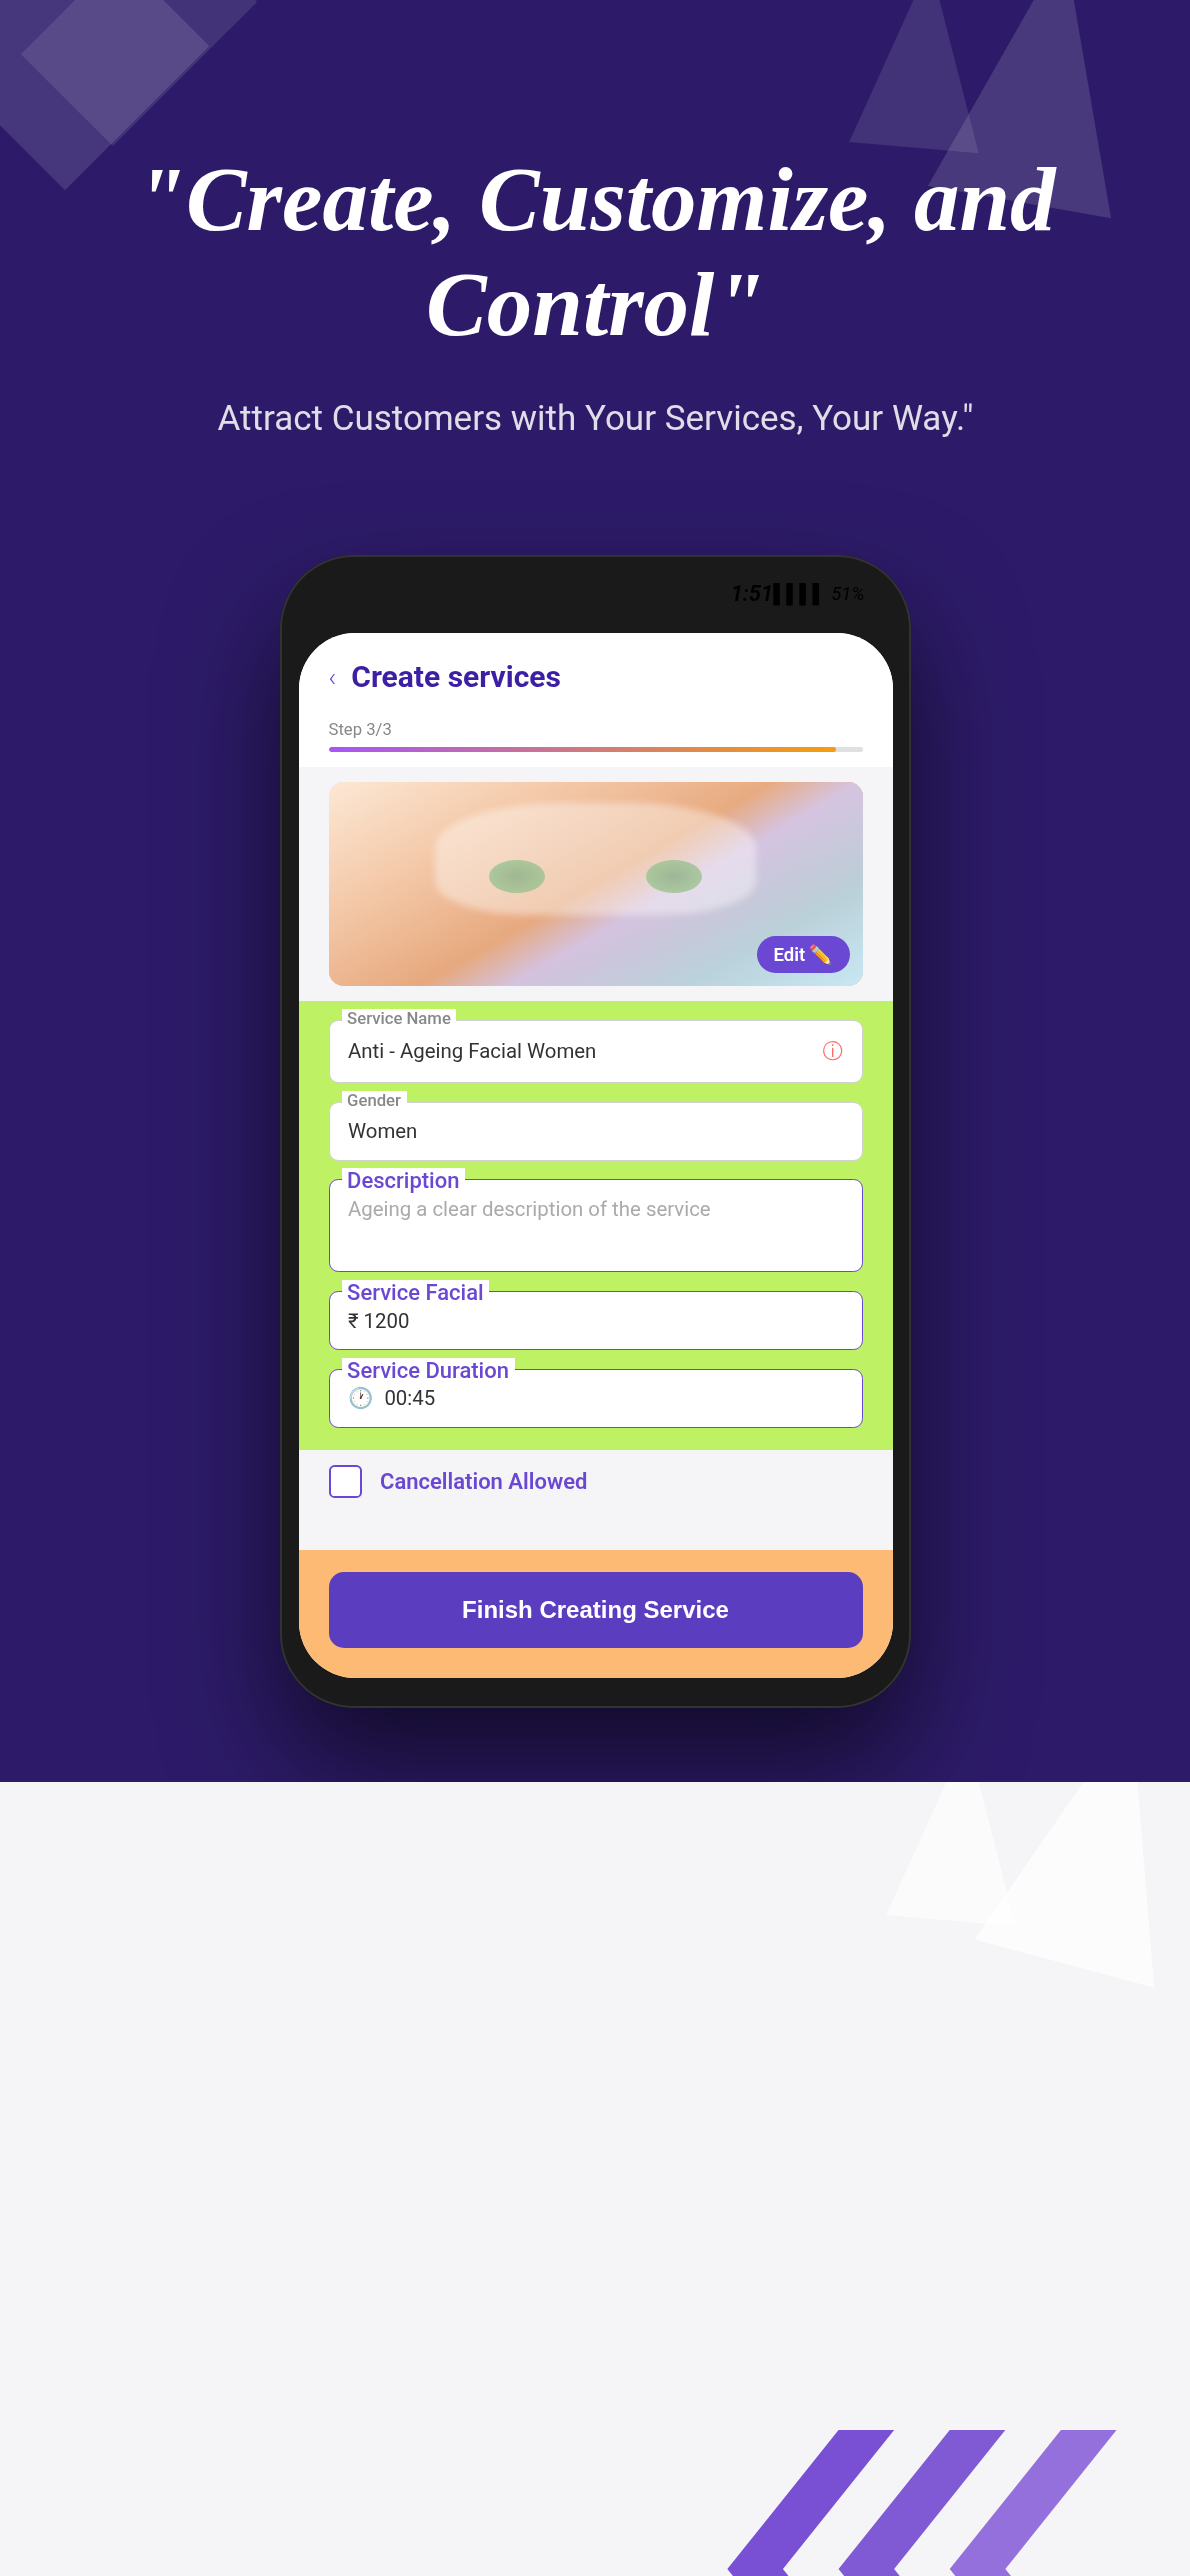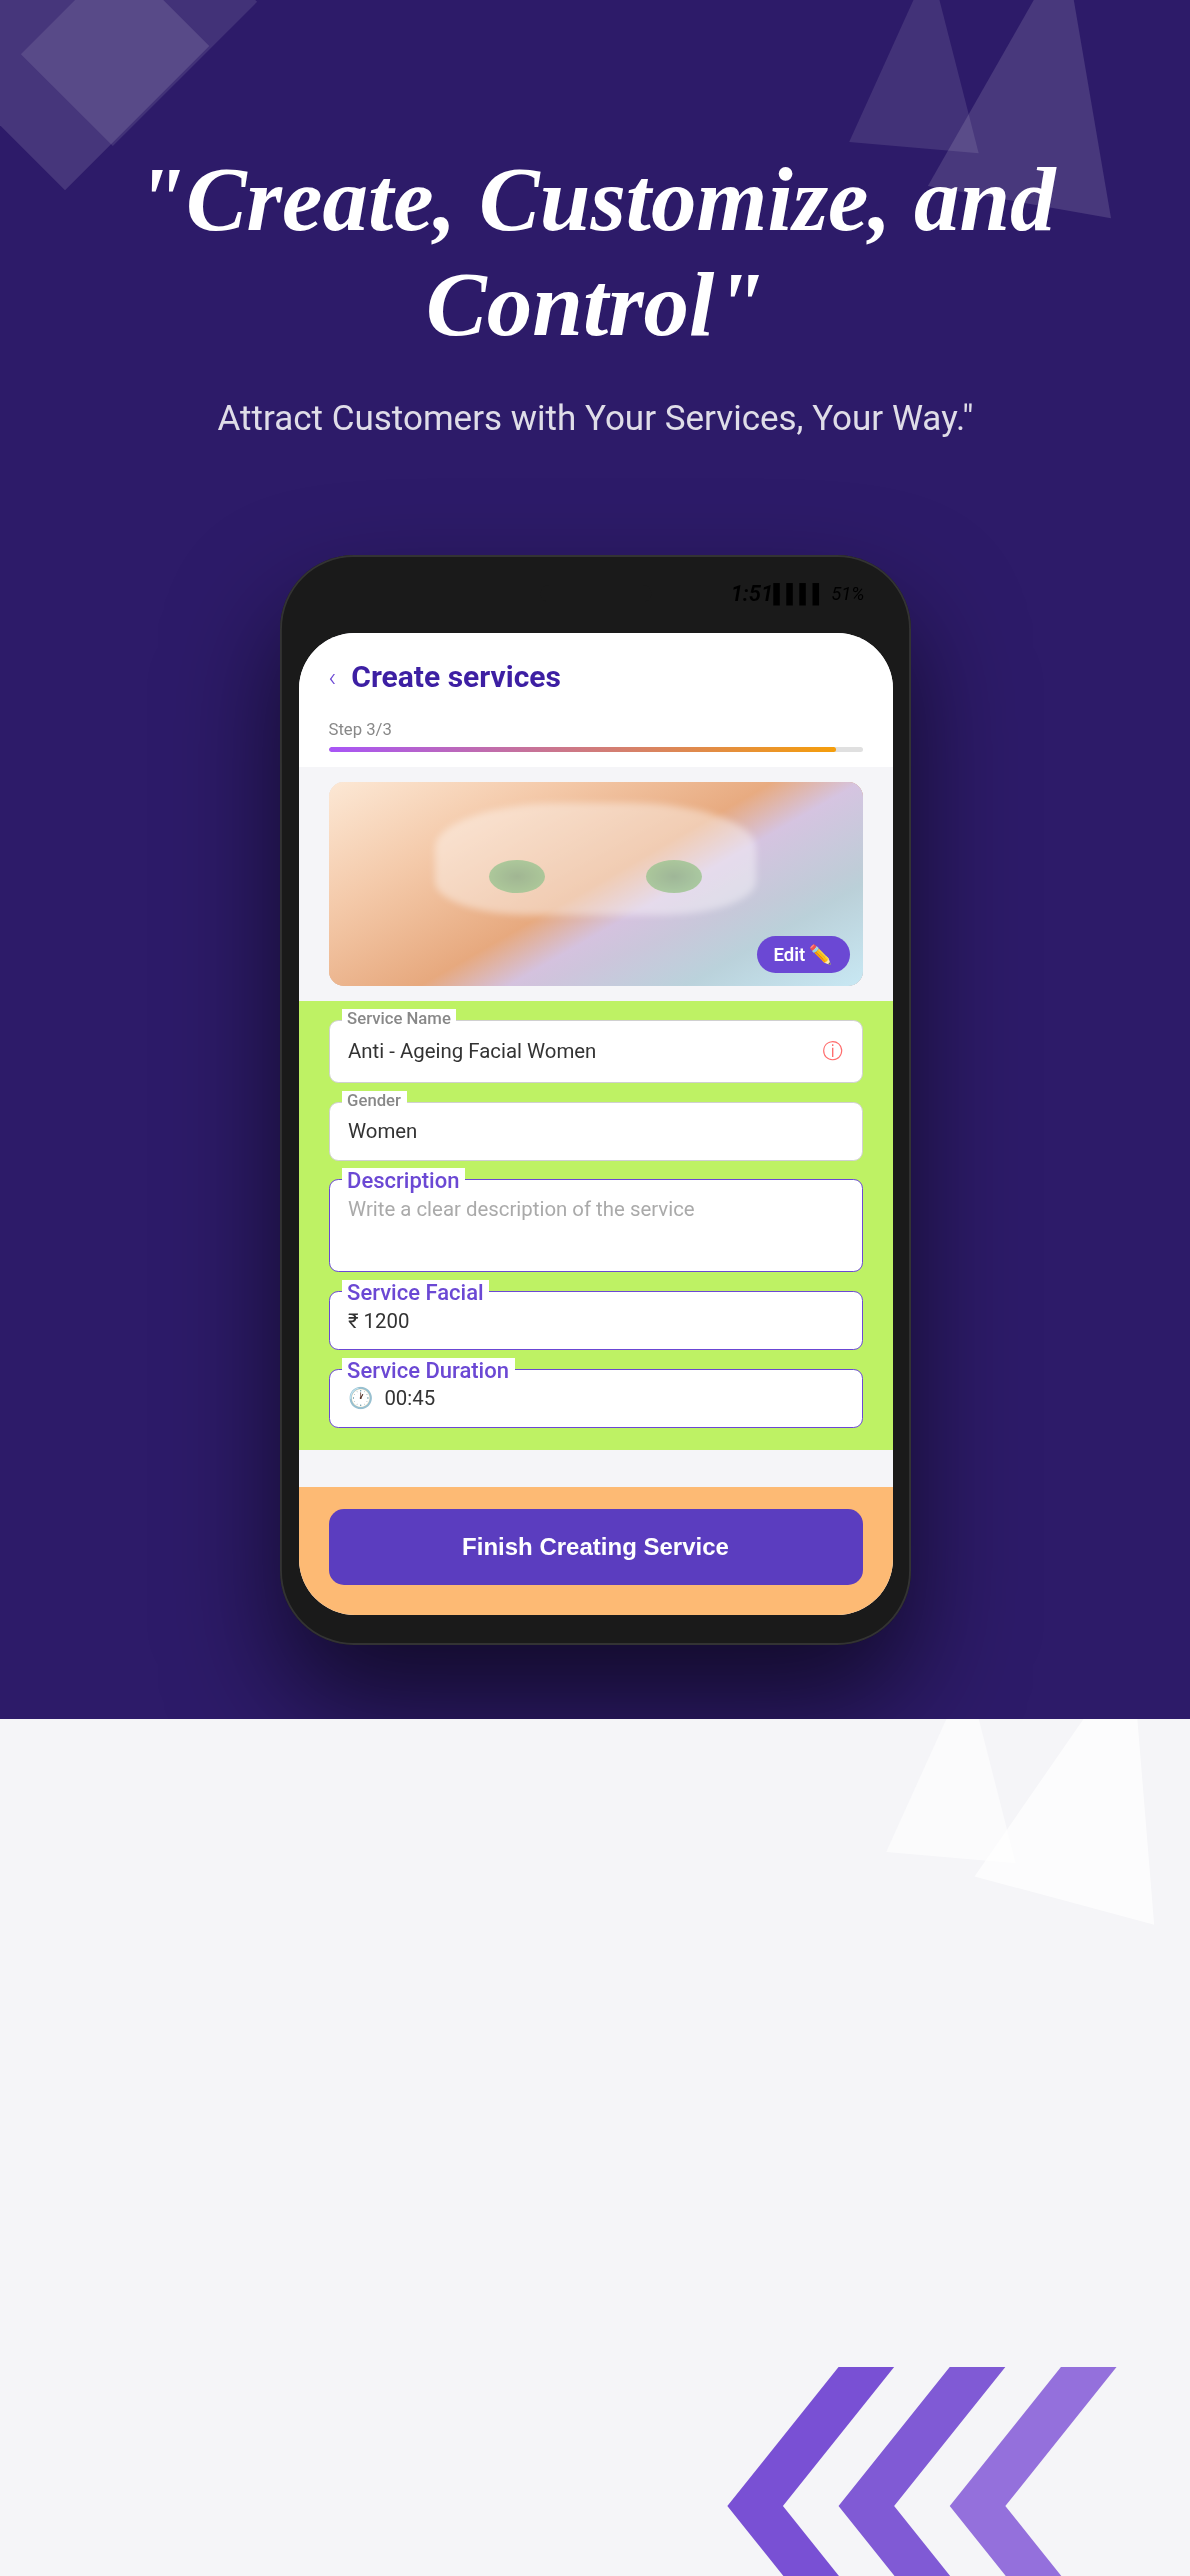--- a/index.html
+++ b/index.html
@@ -400,41 +400,45 @@
             <div class="form-field">
               <span class="field-label-gray">Gender</span>
               <div class="field-input">
                 <span>Women</span>
               </div>
             </div>
 
             <div class="form-field">
               <span class="field-label">Description</span>
               <div class="field-input field-input-textarea field-input-active" style="min-height:93px;color:#aaa;">
-                <span>Write a clear description of the service</span>
+                <span>Ageing a clear description of the service</span>
               </div>
             </div>
 
             <div class="form-field">
               <span class="field-label">Service Facial</span>
               <div class="field-input field-input-active">
                 <span>₹  1200</span>
               </div>
             </div>
 
             <div class="form-field">
               <span class="field-label">Service Duration</span>
               <div class="field-input field-input-active" style="display:flex;align-items:center;gap:11px;">
                 <span style="color:#888;">🕐</span>
                 <span>00:45</span>
               </div>
             </div>
 
           </div>
 
+          <div class="checkbox-row">
+            <div class="checkbox-box"></div>
+            <span class="checkbox-label">Cancellation Allowed</span>
+          </div>
 
           <div style="background:#f5f5f8;height:37px;"></div>
 
           <div class="finish-btn-container">
             <button class="finish-btn">Finish Creating Service</button>
           </div>
 
         </div>
       </div>
     </div>

